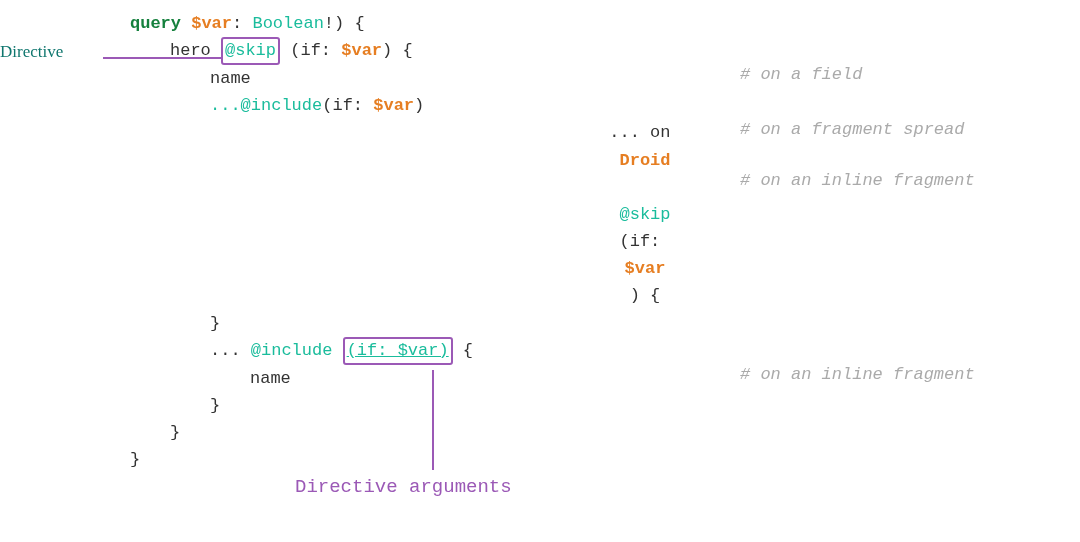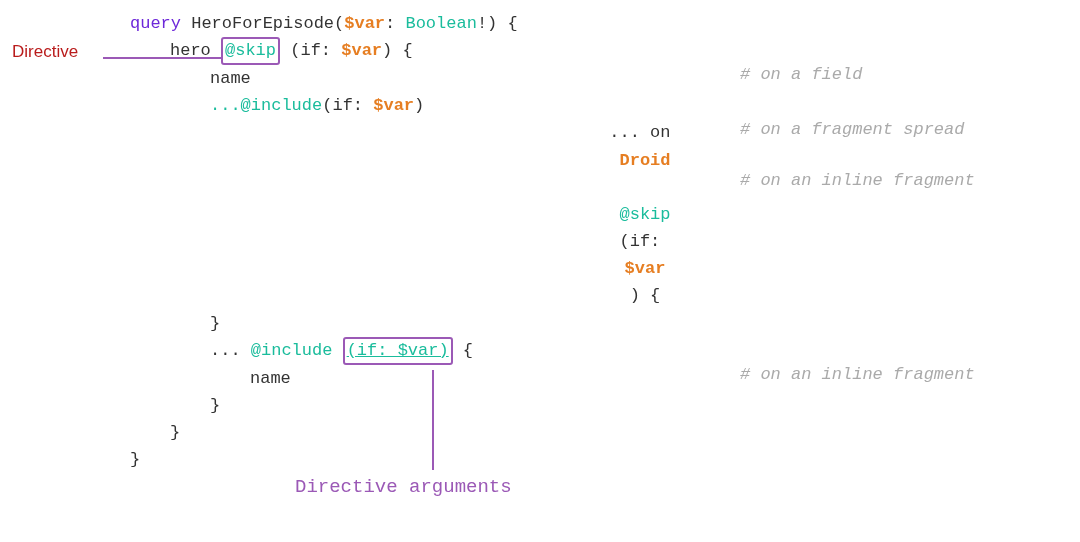--- a/index.html
+++ b/index.html
@@ -24,42 +24,42 @@
       padding: 10px 0 10px 130px;
     }
 
     .line {
       display: flex;
       align-items: center;
       white-space: pre;
       position: relative;
     }
 
-    .kw-purple { color: #6d28d9; }
+    .kw-purple { color: #15803d; font-weight: bold; }
     .kw-orange { color: #e67e22; font-weight: bold; }
     .kw-teal   { color: #1abc9c; }
     .comment   { color: #aaa; font-style: italic; margin-top: 48px; }
     .plain     { color: #333; }
 
     .box-highlight {
       display: inline-block;
       border: 2px solid #9b59b6;
       border-radius: 3px;
       padding: 0 2px;
       line-height: 1.4;
       vertical-align: middle;
     }
 
     
     .directive-label {
       position: absolute;
-      left: 12px;
+      left: 0;
       top: 38px;
-      color: #b91c1c;
-      font-family: Liberation Sans, sans-serif;
+      color: #0f766e;
+      font-family: Liberation Serif, serif;
       font-size: 17px;
       font-weight: normal;
       white-space: nowrap;
     }
 
     .directive-line {
       position: absolute;
       left: 103px;
       top: 57px;
       width: 120px;
@@ -95,21 +95,21 @@
 </head>
 <body>
 
 <div class="code-area">
 
   <div class="directive-label">Directive</div>
 
   <div class="directive-line"></div>
 
   <div class="line">
-    <span class="kw-purple">query </span><span class="plain">HeroForEpisode(</span><span class="kw-orange">$var</span><span class="plain">: </span><span class="kw-teal">Boolean</span><span class="plain">!) {</span>
+    <span class="kw-purple">query </span><span class="kw-orange">$var</span><span class="plain">: </span><span class="kw-teal">Boolean</span><span class="plain">!) {</span>
   </div>
 
   <div class="line" style="padding-left:40px;">
     <span class="plain">hero </span><span class="box-highlight kw-teal">@skip</span><span class="plain"> (if: </span><span class="kw-orange">$var</span><span class="plain">) {</span>
     <span class="comment comment-col" style="left:610px;"># on a <span style="font-style:italic;">field</span></span>
   </div>
 
   <div class="line" style="padding-left:80px;">
     <span class="plain">name</span>
   </div>

